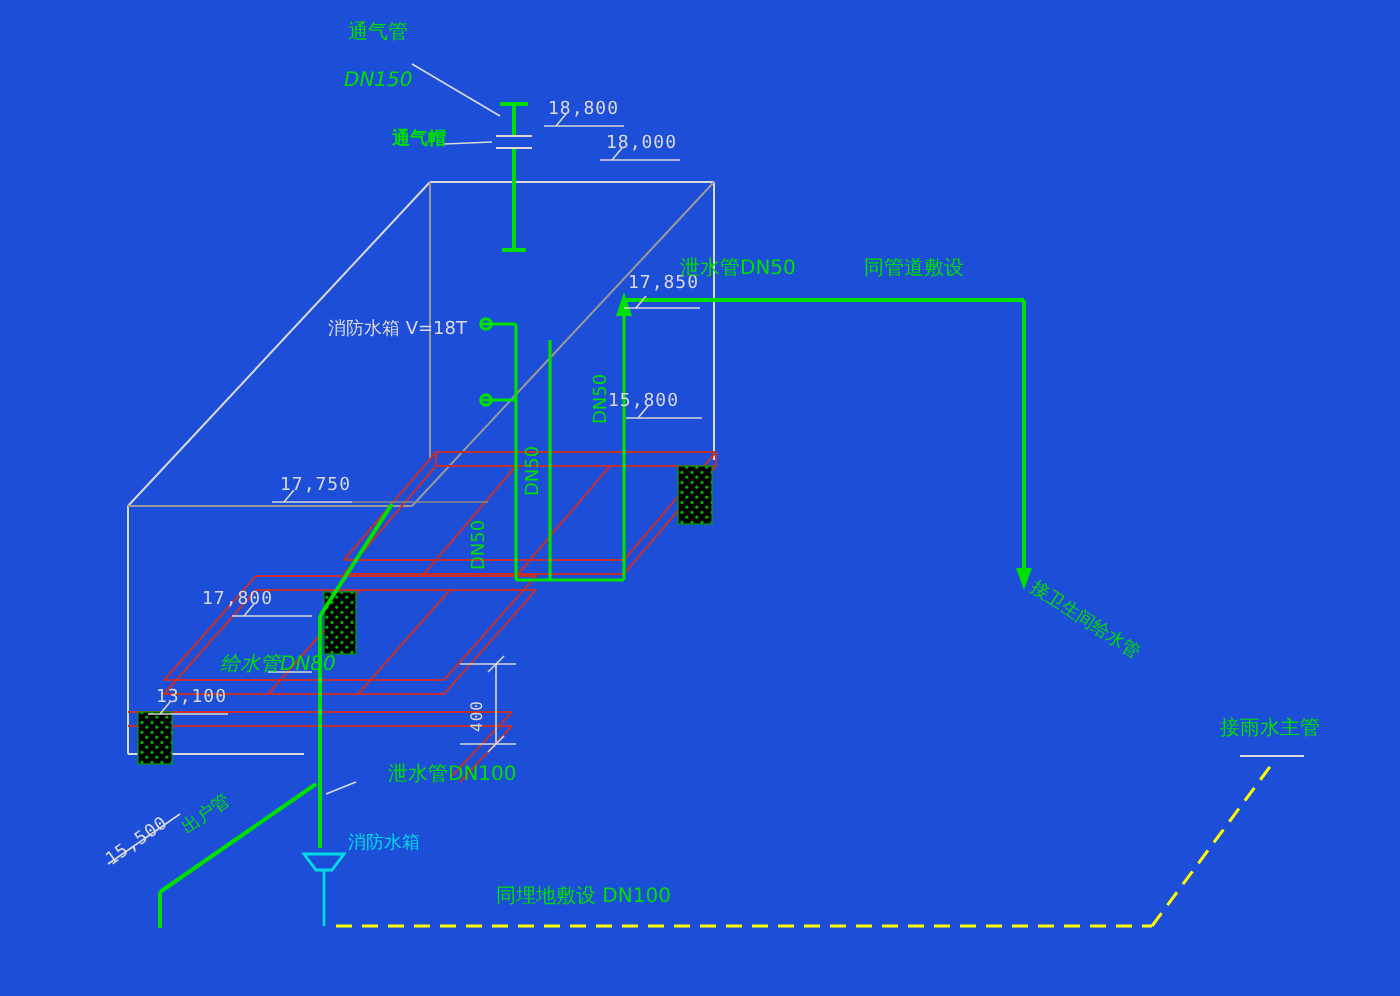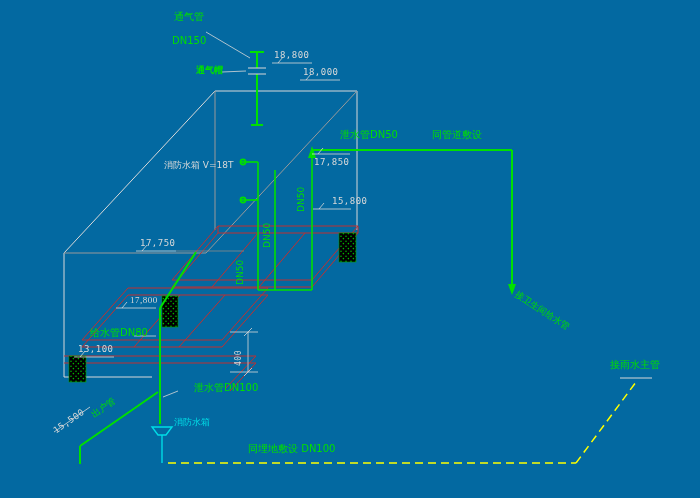--- a/index.html
+++ b/index.html
@@ -1,17 +1,17 @@
 <!DOCTYPE html>
 <html><head>
 <meta charset="utf-8">
 <style>
   html,body{margin:0;padding:0;background:#000;}
   .stage{
-    position:relative;width:700px;height:498px;background:#0369a1;overflow:hidden;
+    position:relative;width:700px;height:498px;background:#1d4ed8;overflow:hidden;
     font-family:"DejaVu Sans","Liberation Sans",sans-serif;
   }
   .stage svg{position:absolute;left:0;top:0;}
   .lbl{position:absolute;white-space:nowrap;line-height:1;font-size:10px;}
   .sm{font-size:9px;}
   .num{font-family:"DejaVu Sans Mono","Liberation Mono",monospace;font-size:9px;letter-spacing:0.5px;}
   .green{color:#00e000;}
   .white{color:#d9d9d9;}
   .cyan{color:#00dce6;}
   .rot-up{transform:rotate(-90deg);transform-origin:0 0;}
@@ -156,44 +156,44 @@
 
       <line x1="230" y1="332" x2="258" y2="332"></line>
       <line x1="230" y1="372" x2="258" y2="372"></line>
       <line x1="248" y1="332" x2="248" y2="372"></line>
       <line x1="244" y1="336" x2="252" y2="328"></line>
       <line x1="244" y1="376" x2="252" y2="368"></line>
     </g>
   </svg>
 
   <span class="lbl green" style="left:174px;top:12px;">通气管</span>
-  <span class="lbl green" style="left:172px;top:36px;">DN150</span>
+  <span class="lbl green" style="left:172px;top:36px;font-style:italic;">DN150</span>
   <span class="lbl green sm" style="left:196px;top:66px;font-weight:bold;">通气帽</span>
   <span class="lbl white num" style="left:274px;top:51px;">18,800</span>
   <span class="lbl white num" style="left:303px;top:68px;">18,000</span>
 
   <span class="lbl white sm" style="left:164px;top:161px;">消防水箱 V=18T</span>
 
-  <span class="lbl white num" style="left:314px;top:158px;text-align:center;">17,850</span>
-  <span class="lbl white num" style="left:332px;top:197px;">15,800</span>
+  <span class="lbl white num" style="left:314px;top:138px;text-align:center;">17,850</span>
+  <span class="lbl white num" style="left:304px;top:197px;">15,800</span>
 
   <span class="lbl green sm rot-up" style="left:297px;top:212px;">DN50</span>
   <span class="lbl green sm rot-up" style="left:263px;top:248px;">DN50</span>
   <span class="lbl green sm rot-up" style="left:236px;top:285px;">DN50</span>
 
   <span class="lbl white num" style="left:140px;top:239px;">17,750</span>
-  <span class="lbl white num" style="left:130px;top:296px;font-family:Liberation Serif, serif;">17,800</span>
+  <span class="lbl white num" style="left:101px;top:296px;">17,800</span>
   <span class="lbl white num" style="left:78px;top:345px;">13,100</span>
   <span class="lbl white num rot-up" style="left:235px;top:366px;font-size:8px;">400</span>
 
   <span class="lbl green" style="left:340px;top:130px;">泄水管DN50</span>
   <span class="lbl green" style="left:432px;top:130px;">同管道敷设</span>
   <span class="lbl green sm rot-down" style="left:518px;top:290px;">接卫生间给水管</span>
 
-  <span class="lbl green" style="left:90px;top:328px;">给水管DN80</span>
+  <span class="lbl green" style="left:110px;top:328px;font-style:italic;">给水管DN80</span>
 
   <span class="lbl green" style="left:194px;top:383px;text-align:center;">泄水管DN100</span>
   <span class="lbl white num rot-diag" style="left:52px;top:428px;">15,500</span>
   <span class="lbl green sm rot-diag" style="left:90px;top:412px;">出户管</span>
   <span class="lbl cyan sm" style="left:174px;top:418px;">消防水箱</span>
 
   <span class="lbl green" style="left:248px;top:444px;">同埋地敷设 DN100</span>
   <span class="lbl green" style="left:610px;top:360px;">接雨水主管</span>
 
 </div>

